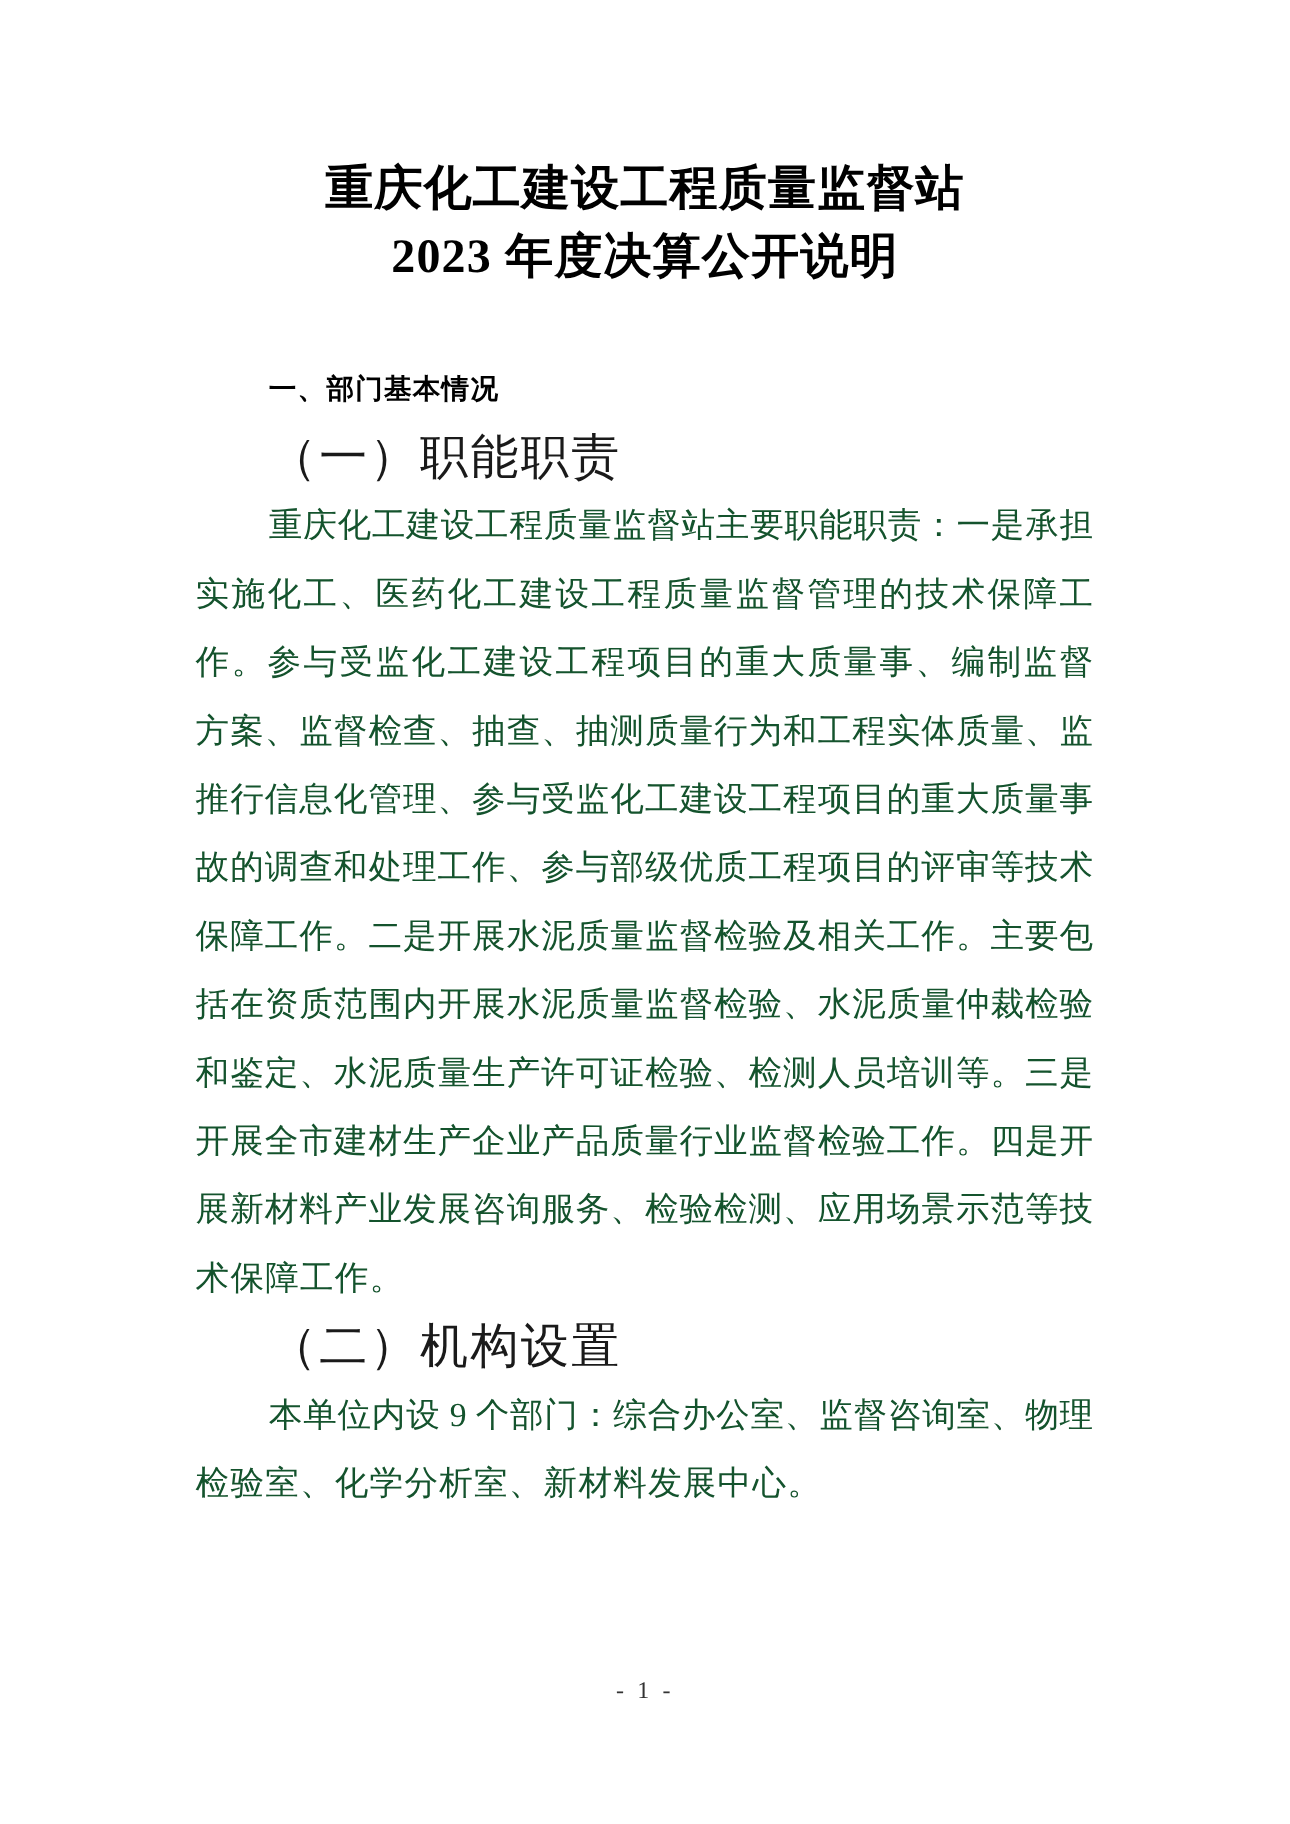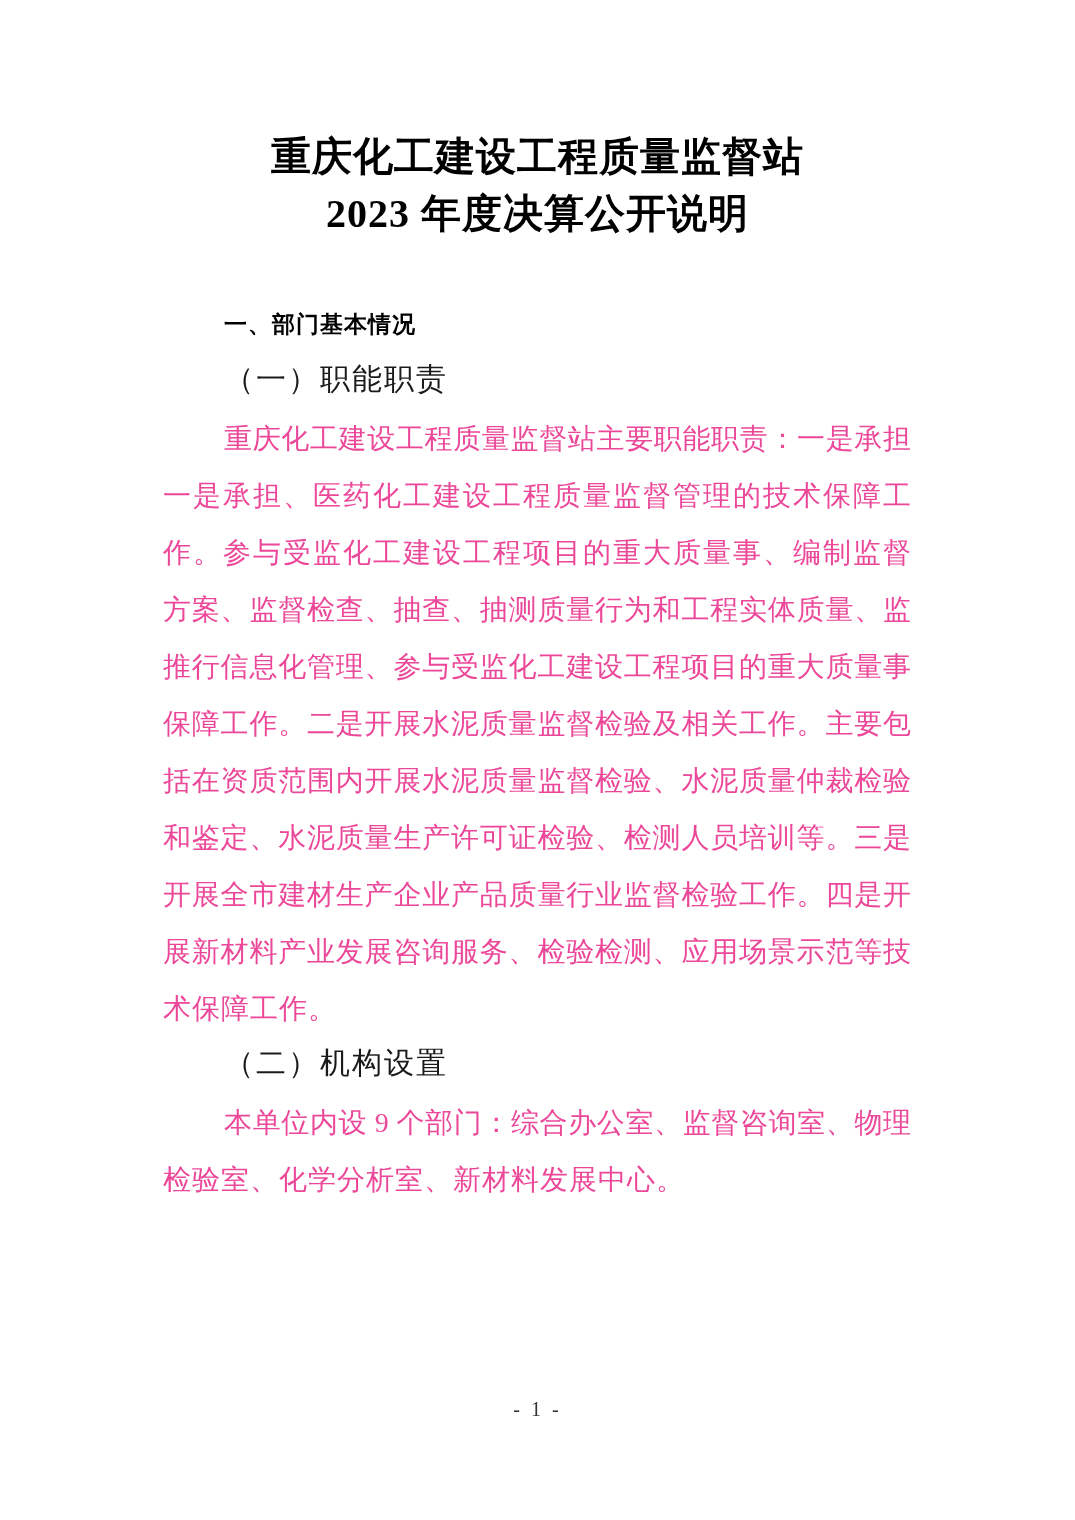--- a/index.html
+++ b/index.html
@@ -42,30 +42,30 @@
   }
   .h1 {
     font-family: "Liberation Sans", sans-serif;
     font-weight: bold;
     font-size: 23px;
     padding-left: 61px;
     letter-spacing: 1px;
     color: #000000;
   }
   .h2 {
-    font-family: Liberation Mono, monospace;
-    font-size: 30px;
+    font-family: Liberation Sans, sans-serif;
+    font-size: 40px;
     padding-left: 61px;
     letter-spacing: 2px;
     color: #1a1a1a;
   }
   .bl {
     font-family: "Liberation Serif", serif;
     font-size: 28px;
-    color: #ec4899;
+    color: #14532d;
     letter-spacing: 1px;
   }
   .jf {
     text-align: justify;
     text-align-last: justify;
     letter-spacing: 0;
   }
   .ind {
     text-indent: 61px;
   }
@@ -89,24 +89,25 @@
   <header class="doc-title">
     <div>重庆化工建设工程质量监督站</div>
     <div>2023 年度决算公开说明</div>
   </header>
 
   <main class="column">
     <div class="h1">一、部门基本情况</div>
     <div class="h2">（一）职能职责</div>
 
     <div class="bl jf ind">重庆化工建设工程质量监督站主要职能职责：一是承担</div>
-    <div class="bl jf">一是承担、医药化工建设工程质量监督管理的技术保障工</div>
+    <div class="bl jf">实施化工、医药化工建设工程质量监督管理的技术保障工</div>
     <div class="bl jf">作。参与受监化工建设工程项目的重大质量事、编制监督</div>
     <div class="bl jf">方案、监督检查、抽查、抽测质量行为和工程实体质量、监</div>
     <div class="bl jf">推行信息化管理、参与受监化工建设工程项目的重大质量事</div>
+    <div class="bl jf">故的调查和处理工作、参与部级优质工程项目的评审等技术</div>
     <div class="bl jf">保障工作。二是开展水泥质量监督检验及相关工作。主要包</div>
     <div class="bl jf">括在资质范围内开展水泥质量监督检验、水泥质量仲裁检验</div>
     <div class="bl jf">和鉴定、水泥质量生产许可证检验、检测人员培训等。三是</div>
     <div class="bl jf">开展全市建材生产企业产品质量行业监督检验工作。四是开</div>
     <div class="bl jf">展新材料产业发展咨询服务、检验检测、应用场景示范等技</div>
     <div class="bl">术保障工作。</div>
 
     <div class="h2">（二）机构设置</div>
 
     <div class="bl jf ind">本单位内设 9 个部门：综合办公室、监督咨询室、物理</div>

